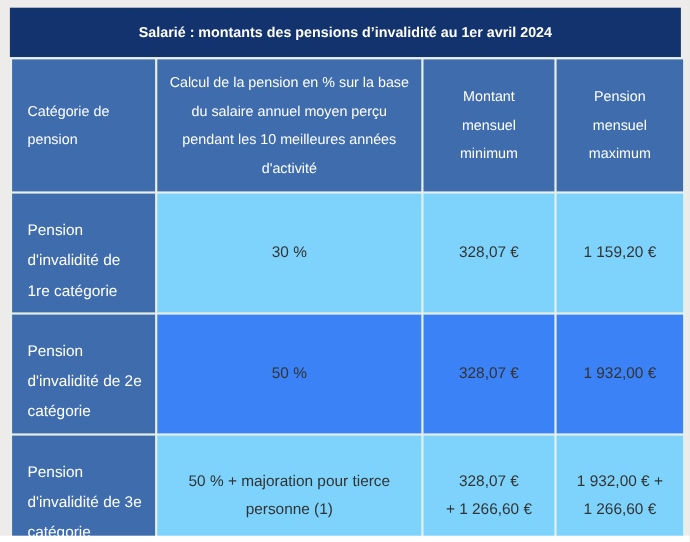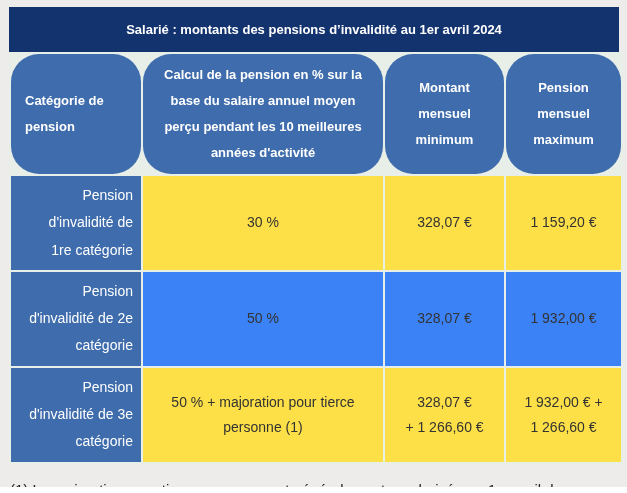--- a/index.html
+++ b/index.html
@@ -38,53 +38,52 @@
     background: #e7efe8;
   }
   table.pension th,
   table.pension td {
     box-sizing: border-box;
     vertical-align: middle;
   }
   th {
     background: #3e6cac;
     color: #ffffff;
-    font-weight: bold;
+    font-weight: normal;
     font-size: 13px;
     line-height: 2.0;
     text-align: center;
     padding: 8px 10px;
     height: 96px;
-    border-radius: 28px;
   }
   th.cat {
     text-align: left;
     padding-left: 14px;
     margin-top: 48px;
   }
   td.cat {
     background: #3e6cac;
     color: #ffffff;
     font-weight: normal;
     font-size: 14px;
     line-height: 1.95;
-    text-align: right;
-    padding: 6px 8px 6px 14px;
+    text-align: left;
+    padding: 20px 8px 6px 14px;
     height: 79px;
     margin-left: 19px;
   }
   td.val {
     color: #333333;
     font-size: 14px;
     line-height: 1.8;
     text-align: center;
     padding: 6px 8px;
     white-space: pre-line;
   }
-  tbody tr.row-odd td.val  { background: #fde047; }
+  tbody tr.row-odd td.val  { background: #7dd3fc; }
   tbody tr.row-even td.val { background: #3b82f6; }
   .footnote {
     margin: 15px 0 0 1px;
     width: 600px;
     font-size: 15px;
     line-height: 1.45;
     color: #222222;
   }
   .bottom-strip {
     position: absolute;

